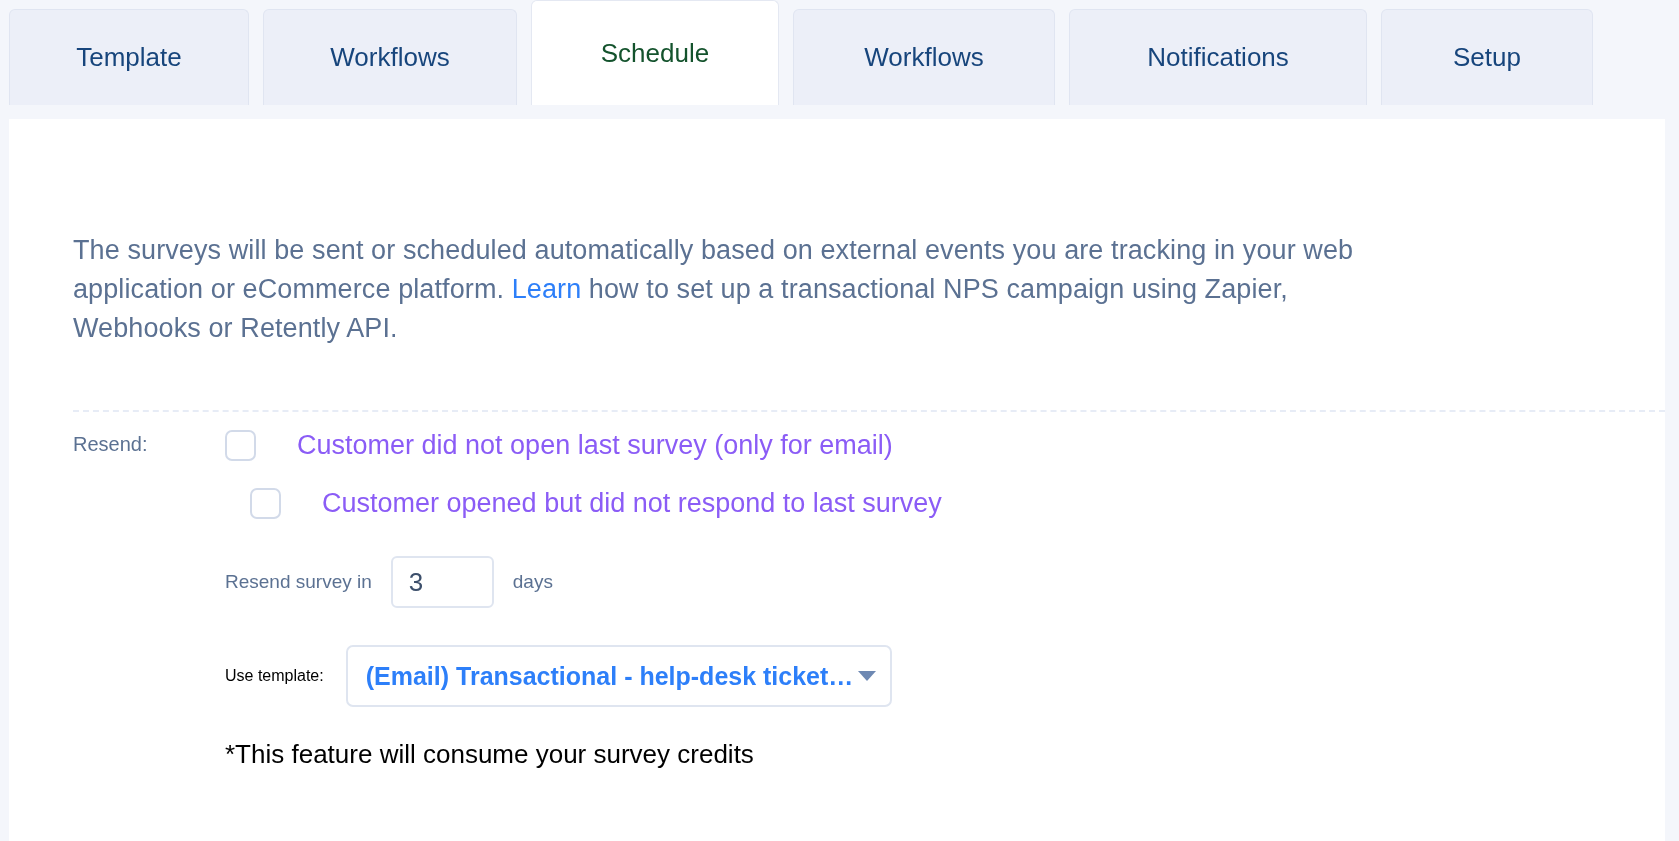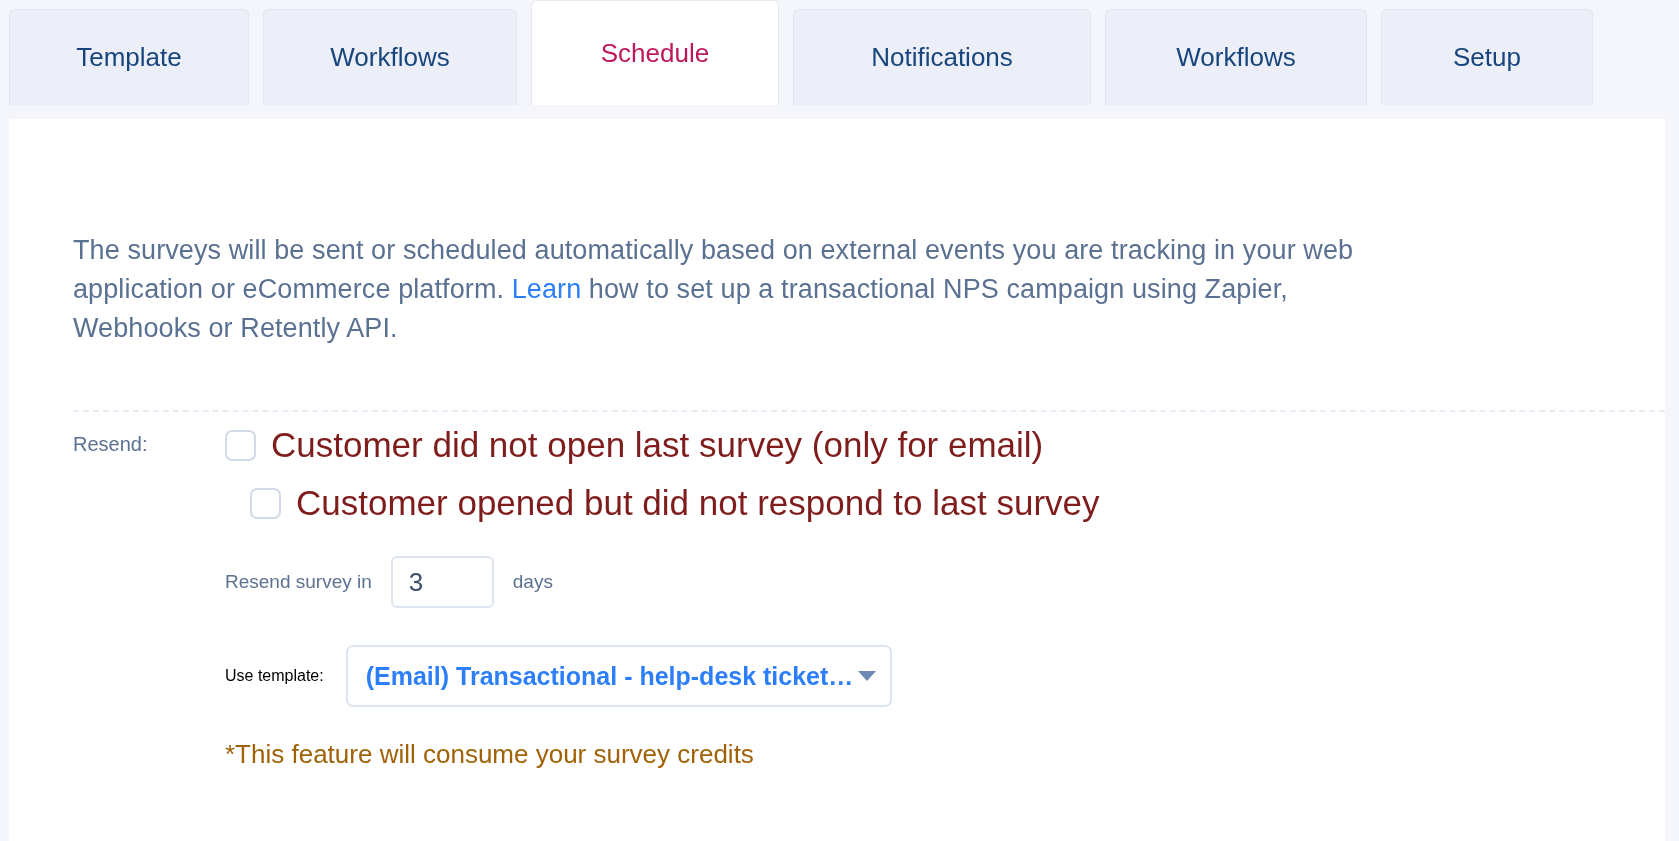--- a/index.html
+++ b/index.html
@@ -44,21 +44,21 @@
     cursor: pointer;
     user-select: none;
     position: relative;
   }
   .tab:first-child { margin-left: 9px; }
   .tab.active {
     background: #ffffff;
     border-color: #e4e8f2;
     height: 105px;
     margin-top: 0;
-    color: #be185d;
+    color: #14532d;
     z-index: 3;
   }
   .tab-0 { width: 240px; }
   .tab-1 { width: 254px; }
   .tab-2 { width: 248px; }
   .tab-3 { width: 298px; }
   .tab-4 { width: 262px; }
   .tab-5 { width: 212px; margin-right: 0; }
 
   
@@ -123,23 +123,23 @@
     width: 31px;
     height: 31px;
     border: 2px solid #d2dae9;
     border-radius: 7px;
     background: #ffffff;
     box-sizing: border-box;
     flex: 0 0 auto;
     cursor: pointer;
   }
   .cblabel {
-    margin-left: 15px;
-    font-size: 35px;
-    color: #7f1d1d;
+    margin-left: 41px;
+    font-size: 27px;
+    color: #8b5cf6;
     cursor: pointer;
     white-space: nowrap;
   }
 
   .inputrow {
     display: flex;
     align-items: center;
     height: 70px;
     margin-top: 16px;
   }
@@ -198,43 +198,43 @@
     width: 0;
     height: 0;
     margin-left: 2px;
     border-left: 9px solid transparent;
     border-right: 9px solid transparent;
     border-top: 10px solid #6e89b3;
   }
 
   .footnote {
     font-size: 26px;
-    color: #a16207;
+    color: #000000;
     margin-top: 28px;
     white-space: nowrap;
   }
 </style>
 </head>
 <body>
 
 <div class="tabbar">
   <div class="tab tab-0">
     <span>Template</span>
   </div>
   <div class="tab tab-1">
     <span>Workflows</span>
   </div>
   <div class="tab tab-2 active">
     <span>Schedule</span>
   </div>
+  <div class="tab tab-4">
+    <span>Workflows</span>
+  </div>
   <div class="tab tab-3">
     <span>Notifications</span>
-  </div>
-  <div class="tab tab-4">
-    <span>Workflows</span>
   </div>
   <div class="tab tab-5">
     <span>Setup</span>
   </div>
 </div>
 
 <div class="panel">
 
   <p class="intro"><span>The surveys will be sent or scheduled automatically based on external events you are tracking in your web application or eCommerce platform. </span><a href="#">Learn</a><span> how to set up a transactional NPS campaign using Zapier, Webhooks or Retently API.</span></p>
 

